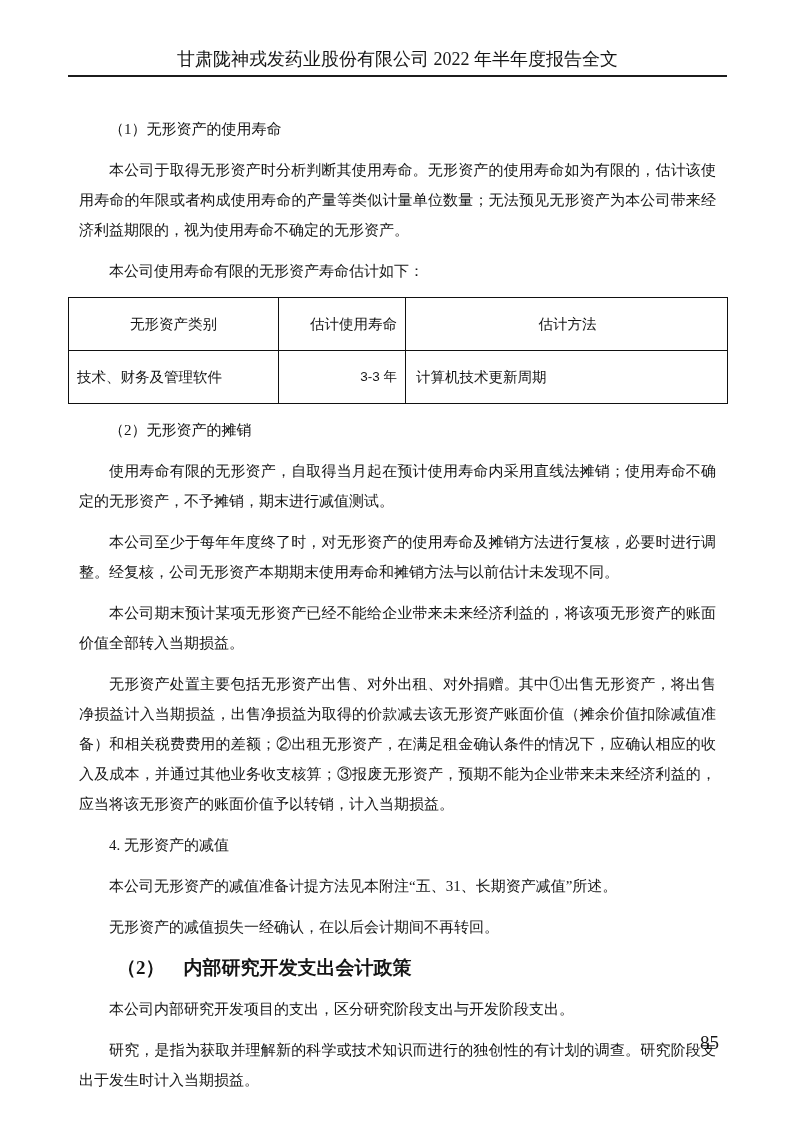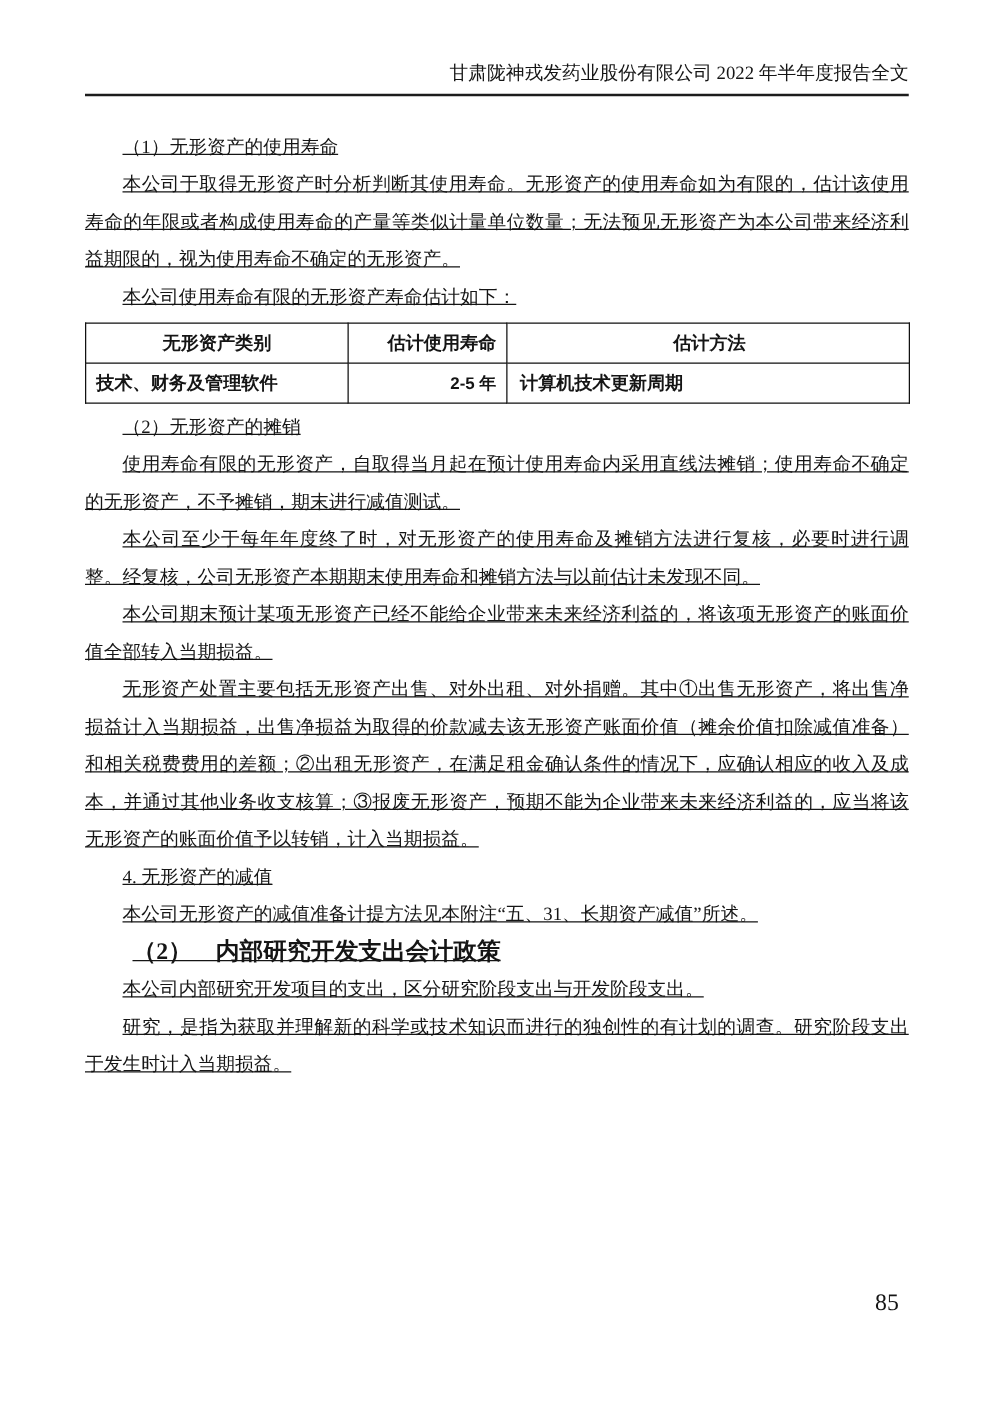--- a/index.html
+++ b/index.html
@@ -11,55 +11,55 @@
     background: #ffffff;
     font-family: "Liberation Serif", "DejaVu Serif", serif;
     color: #151515;
     overflow: hidden;
   }
   .header {
     position: absolute;
     left: 68px;
     right: 66px;
     top: 50px;
-    text-align: right;
-    font-size: 15px;
+    text-align: center;
+    font-size: 18px;
     line-height: 18px;
     padding-bottom: 7px;
     border-bottom: 2px solid #1c1c1c;
   }
   .body {
     position: absolute;
     left: 68px;
     right: 66px;
     top: 103px;
     font-size: 15px;
     line-height: 30px;
     text-align: justify;
   }
-  p.ind { text-indent: 2em; margin: 0; text-decoration: underline; }
+  p.ind { text-indent: 2em; margin: 11px; }
   .bold-heading {
     font-weight: bold;
     font-size: 19px;
     margin-top: 24px;
   }
   .after-heading { margin-top: 18px; }
   table.life {
     border-collapse: collapse;
     width: 100%;
     margin-top: 5px;
     margin-bottom: 4px;
     table-layout: fixed;
   }
   table.life th, table.life td {
     border: 1.5px solid #111111;
     height: 32px;
-    font-weight: bold;
+    font-weight: normal;
     font-size: 14.5px;
-    padding: 0 8px;
+    padding: 11px 8px;
     vertical-align: middle;
     text-align: left;
     margin-top: 39px;
   }
   table.life th { text-align: center; }
   table.life .c1 { width: 210px; }
   table.life .c2 { width: 127px; text-align: right; }
   table.life .c3 { width: 322px; padding-left: 10px; }
   table.life td.c2 {
     font-family: "Liberation Sans", "DejaVu Sans", sans-serif;
@@ -91,35 +91,36 @@
       <thead>
         <tr>
           <th class="c1">无形资产类别</th>
           <th class="c2">估计使用寿命</th>
           <th class="c3">估计方法</th>
         </tr>
       </thead>
       <tbody>
         <tr>
           <td class="c1">技术、财务及管理软件</td>
-          <td class="c2">2-5 年</td>
+          <td class="c2">3-3 年</td>
           <td class="c3">计算机技术更新周期</td>
         </tr>
       </tbody>
     </table>
 
     <p class="ind">（2）无形资产的摊销</p>
     <p class="ind">使用寿命有限的无形资产，自取得当月起在预计使用寿命内采用直线法摊销；使用寿命不确定的无形资产，不予摊销，期末进行减值测试。</p>
     <p class="ind">本公司至少于每年年度终了时，对无形资产的使用寿命及摊销方法进行复核，必要时进行调整。经复核，公司无形资产本期期末使用寿命和摊销方法与以前估计未发现不同。</p>
     <p class="ind">本公司期末预计某项无形资产已经不能给企业带来未来经济利益的，将该项无形资产的账面价值全部转入当期损益。</p>
 
     <p class="ind">无形资产处置主要包括无形资产出售、对外出租、对外捐赠。其中①出售无形资产，将出售净损益计入当期损益，出售净损益为取得的价款减去该无形资产账面价值（摊余价值扣除减值准备）和相关税费费用的差额；②出租无形资产，在满足租金确认条件的情况下，应确认相应的收入及成本，并通过其他业务收支核算；③报废无形资产，预期不能为企业带来未来经济利益的，应当将该无形资产的账面价值予以转销，计入当期损益。</p>
 
     <p class="ind">4. 无形资产的减值</p>
     <p class="ind">本公司无形资产的减值准备计提方法见本附注“五、31、长期资产减值”所述。</p>
+    <p class="ind">无形资产的减值损失一经确认，在以后会计期间不再转回。</p>
 
     <p class="ind bold-heading">（2）　内部研究开发支出会计政策</p>
     <p class="ind after-heading">本公司内部研究开发项目的支出，区分研究阶段支出与开发阶段支出。</p>
     <p class="ind">研究，是指为获取并理解新的科学或技术知识而进行的独创性的有计划的调查。研究阶段支出于发生时计入当期损益。</p>
 
   </div>
 
   <div class="pagenum">85</div>
 
 </div>

